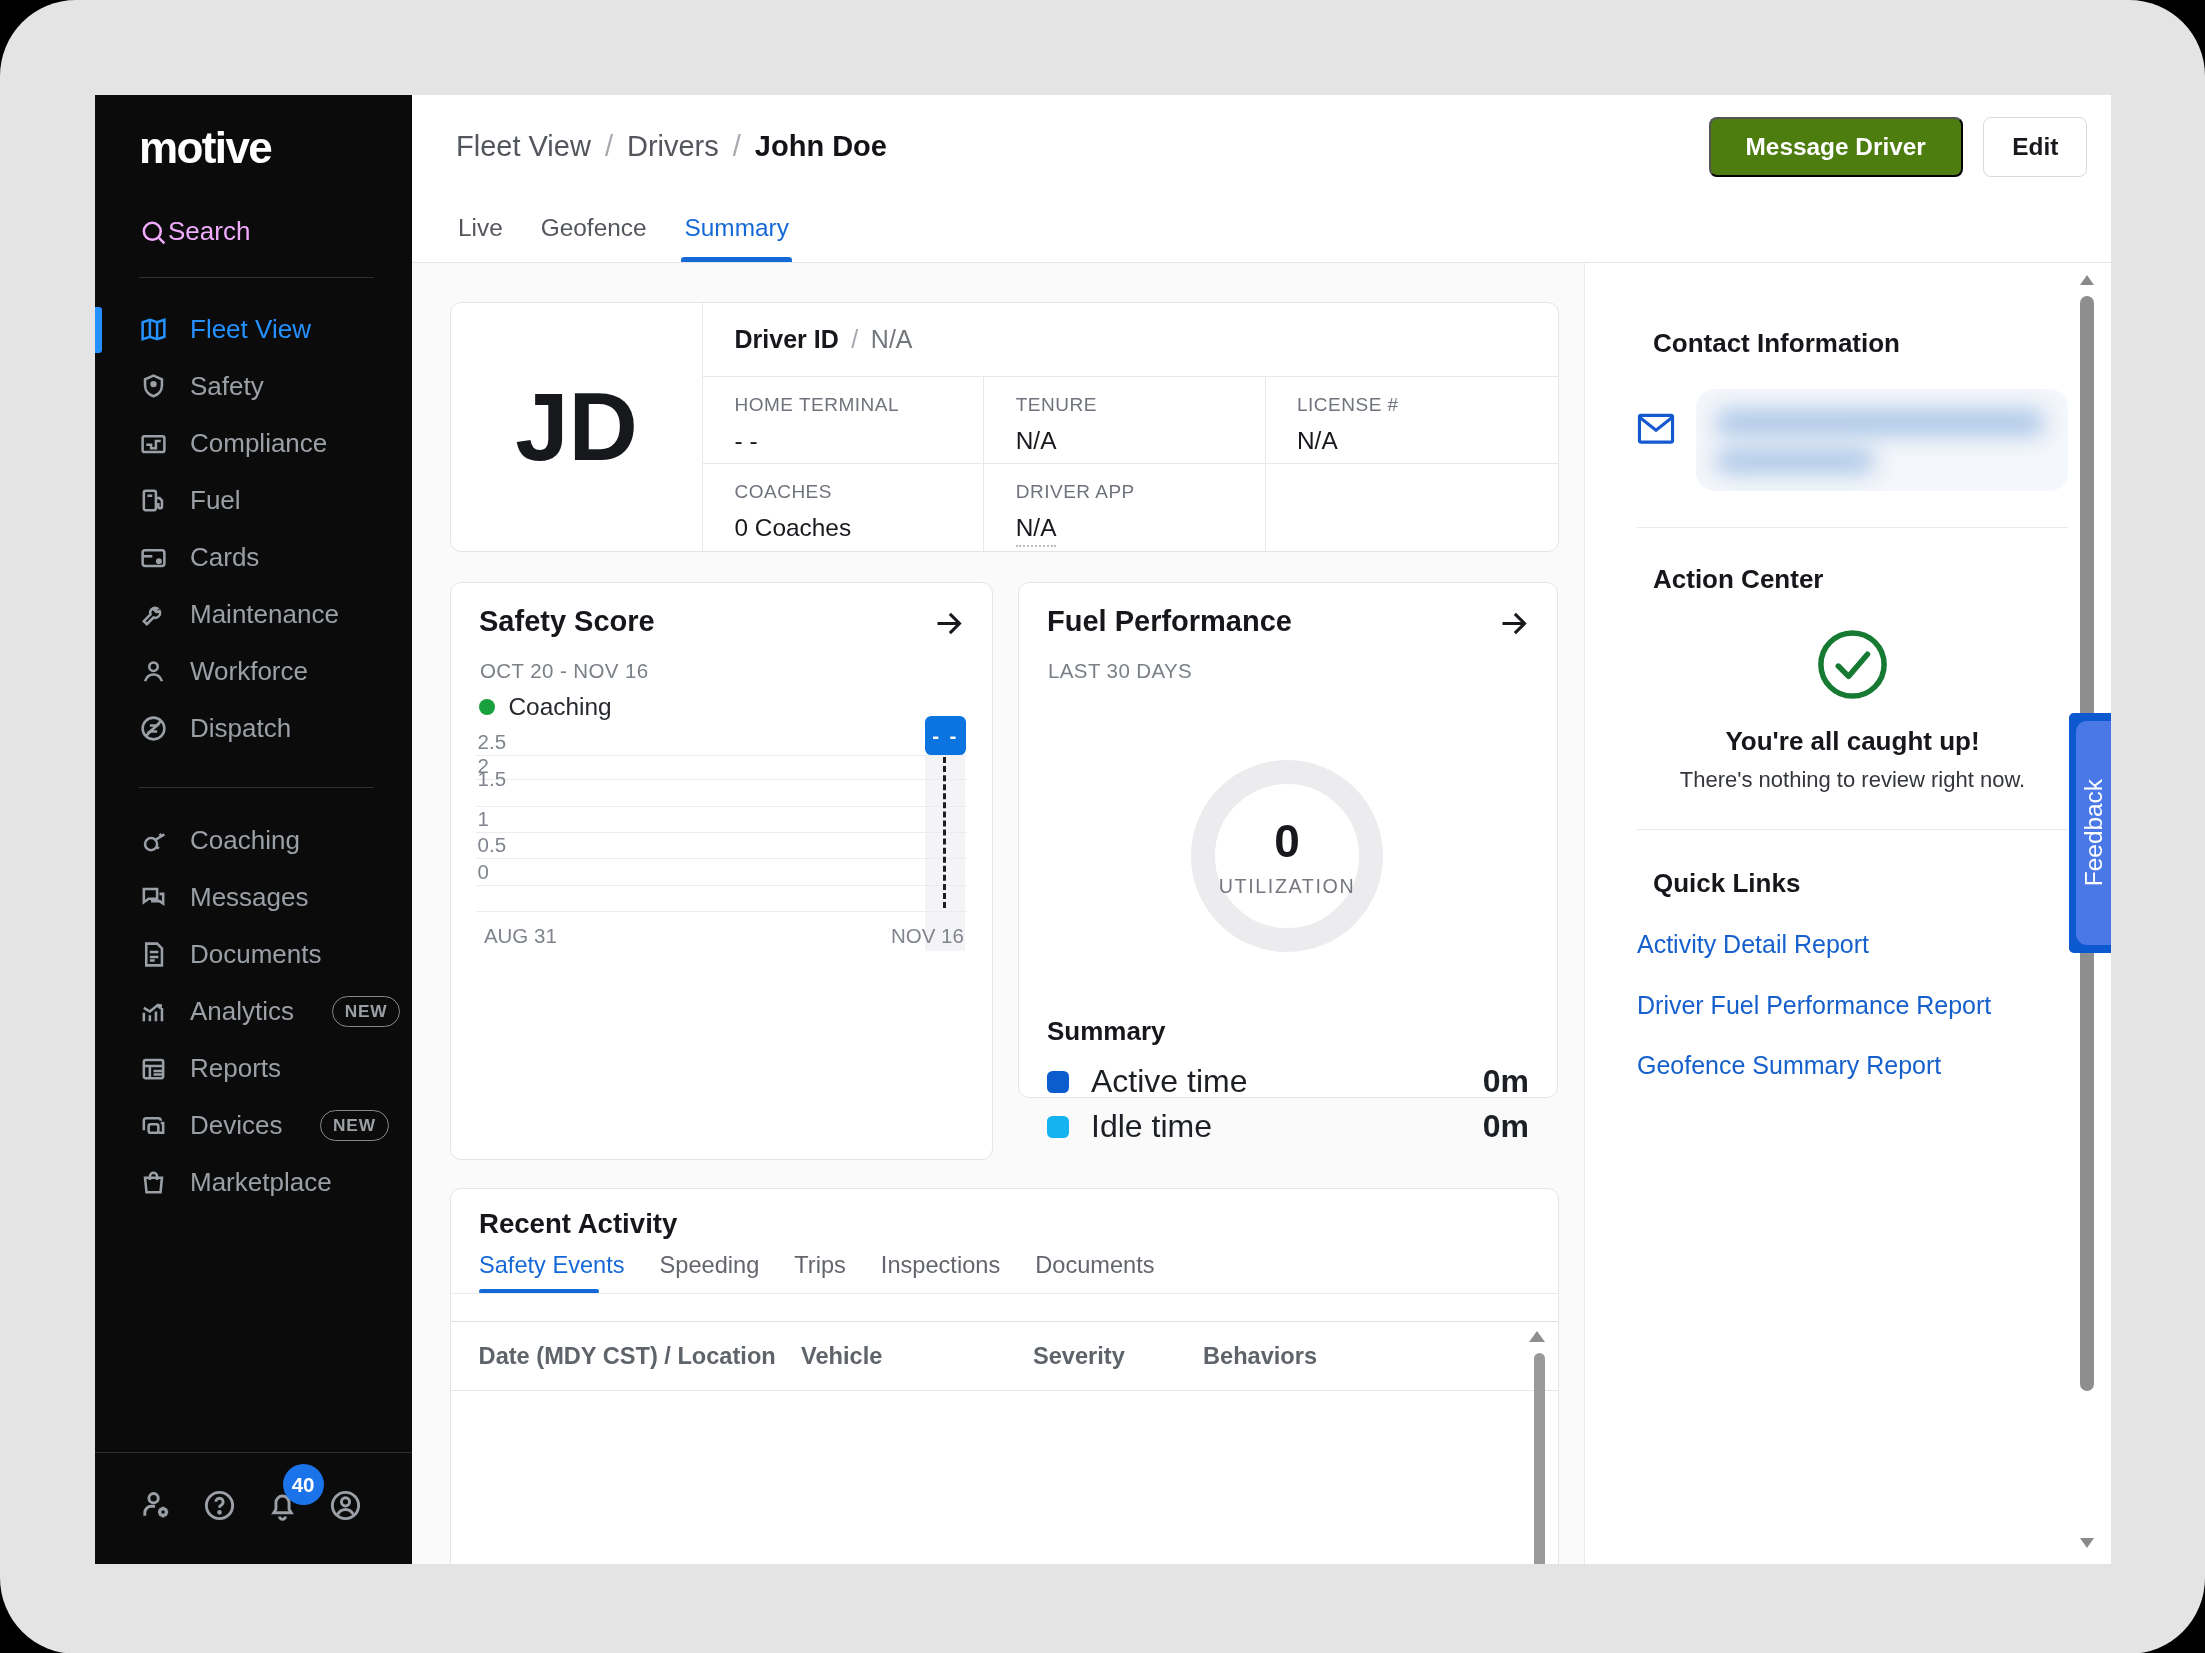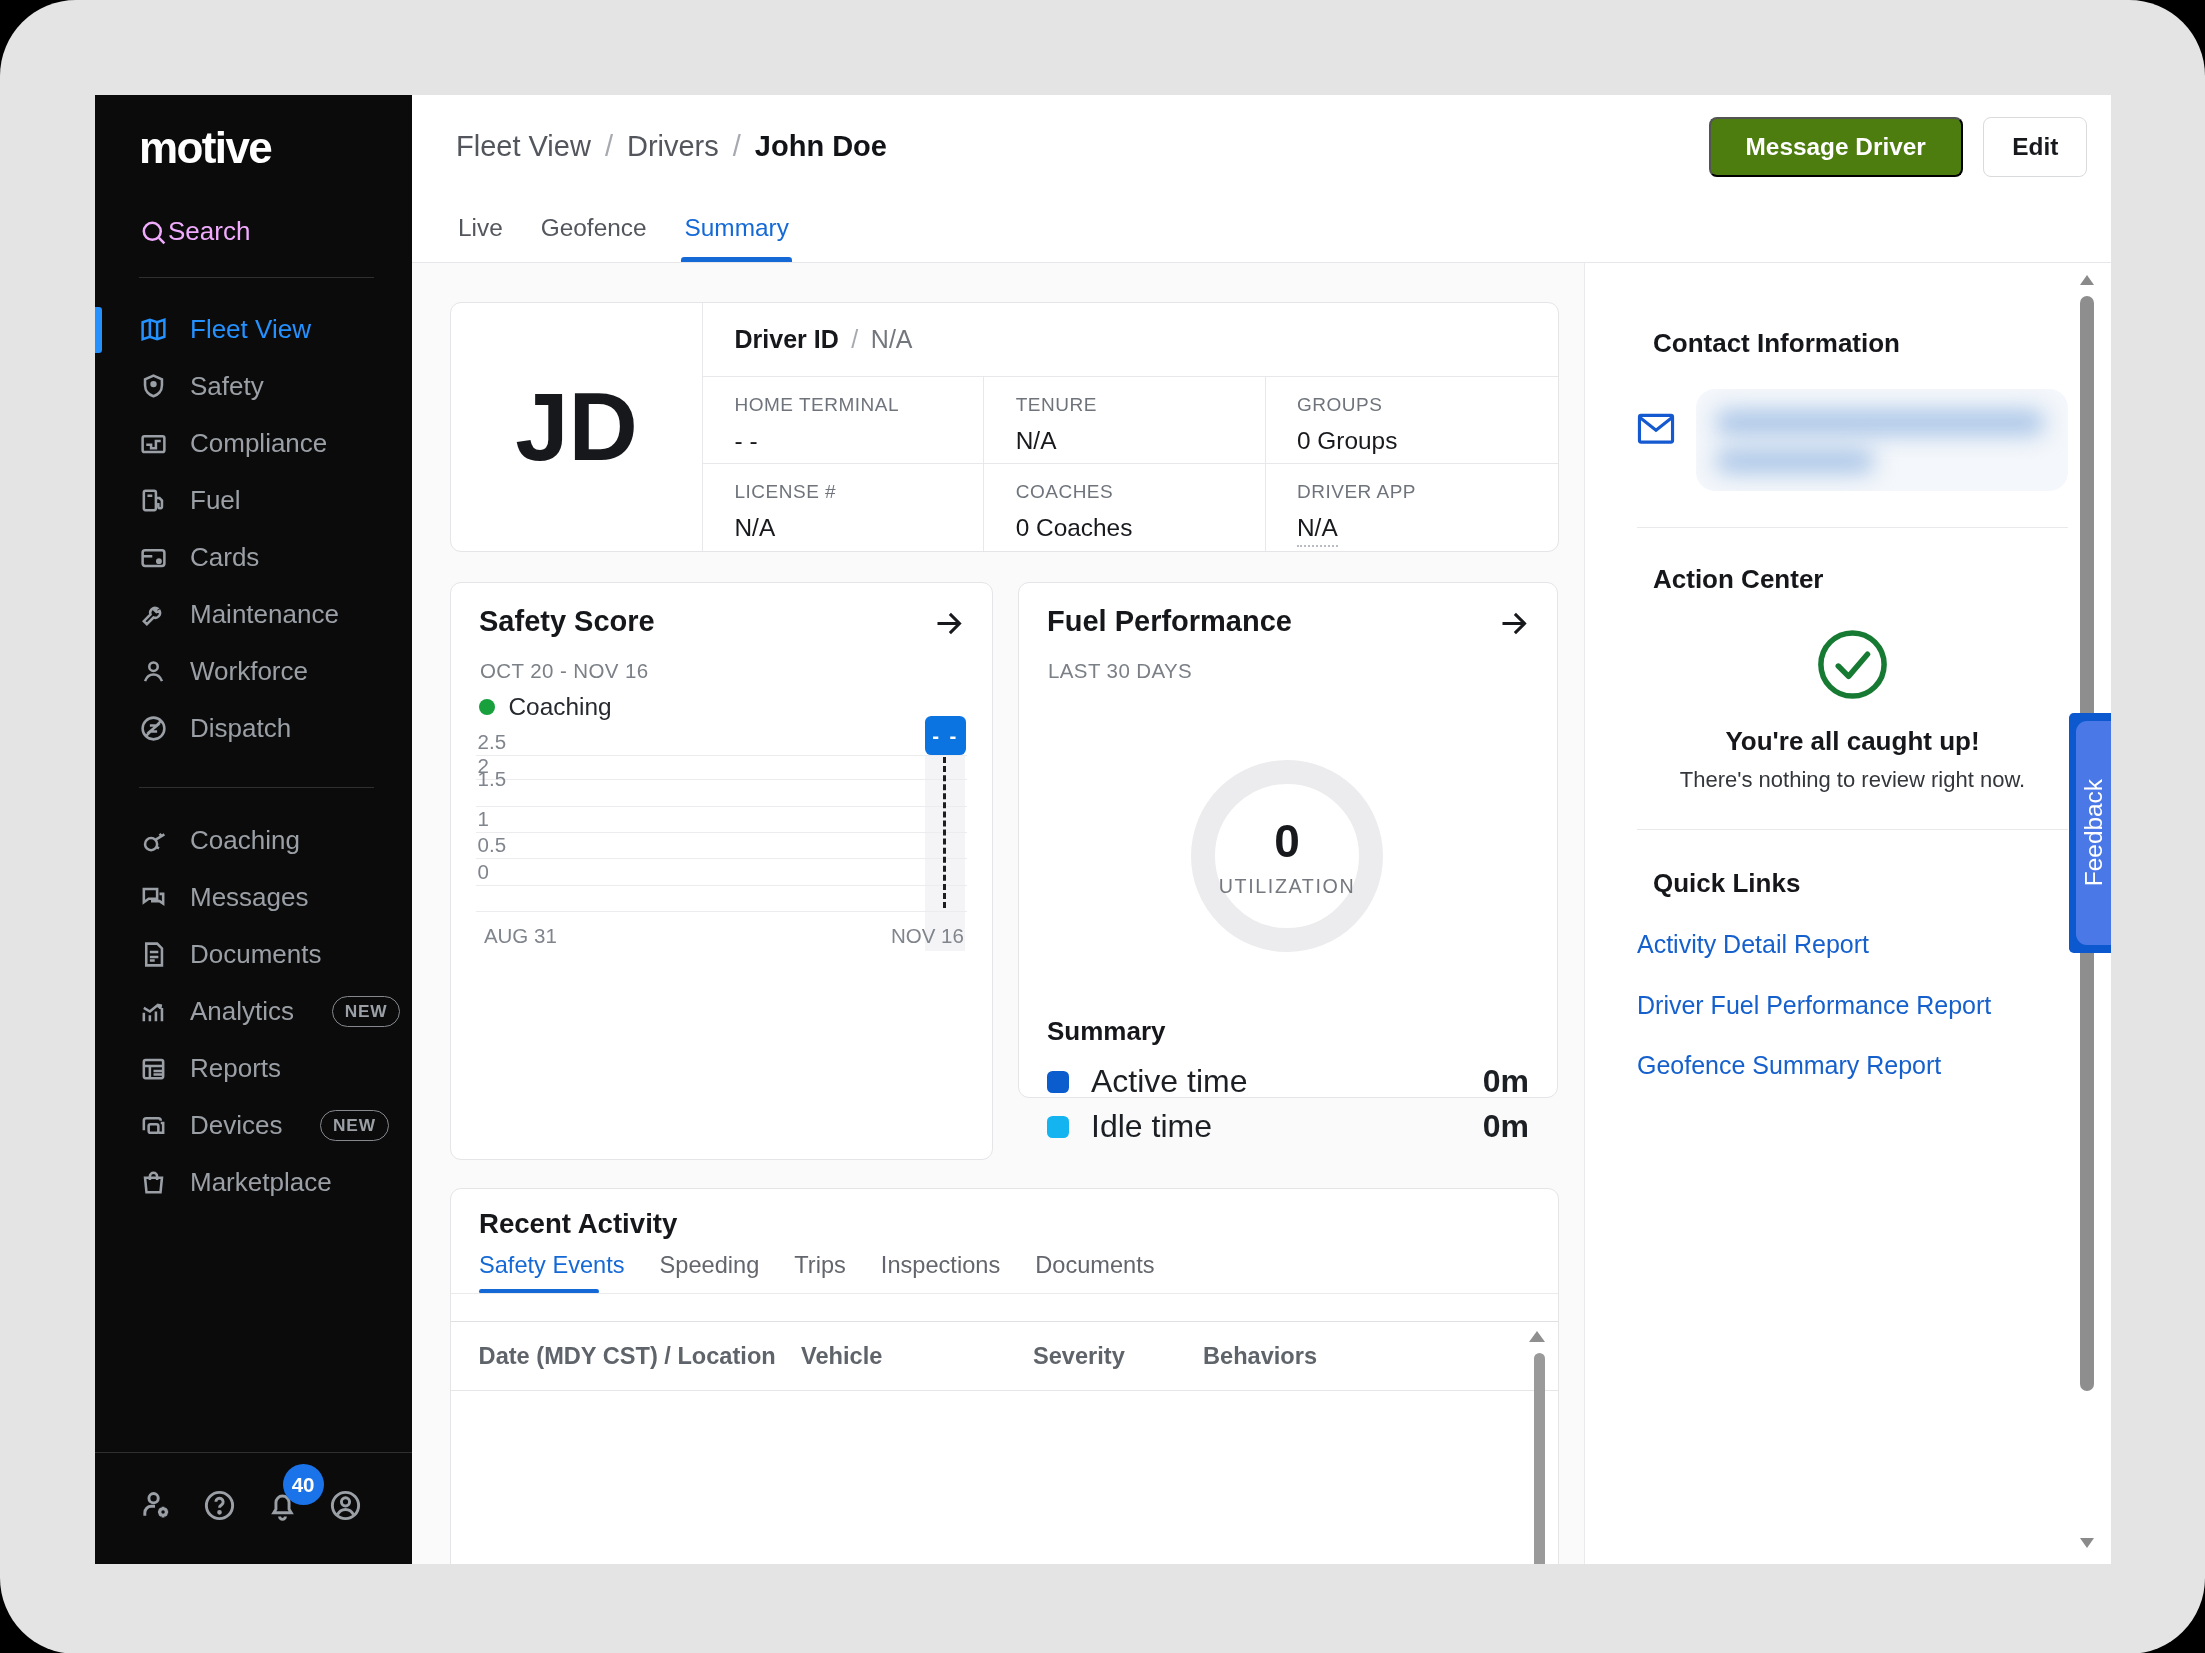--- a/index.html
+++ b/index.html
@@ -336,24 +336,20 @@
           <div class="dc-grid">
             <div class="dc-cell">
               <div class="dc-label">HOME TERMINAL</div>
               <div class="dc-value">- -</div>
             </div>
             <div class="dc-cell">
               <div class="dc-label">TENURE</div>
               <div class="dc-value">N/A</div>
             </div>
             <div class="dc-cell">
-              <div class="dc-label">GROUPS</div>
-              <div class="dc-value">0 Groups</div>
-            </div>
-            <div class="dc-cell">
               <div class="dc-label">LICENSE #</div>
               <div class="dc-value">N/A</div>
             </div>
             <div class="dc-cell">
               <div class="dc-label">COACHES</div>
               <div class="dc-value">0 Coaches</div>
             </div>
             <div class="dc-cell">
               <div class="dc-label">DRIVER APP</div>
               <div class="dc-value"><span class="dotted">N/A</span></div>

